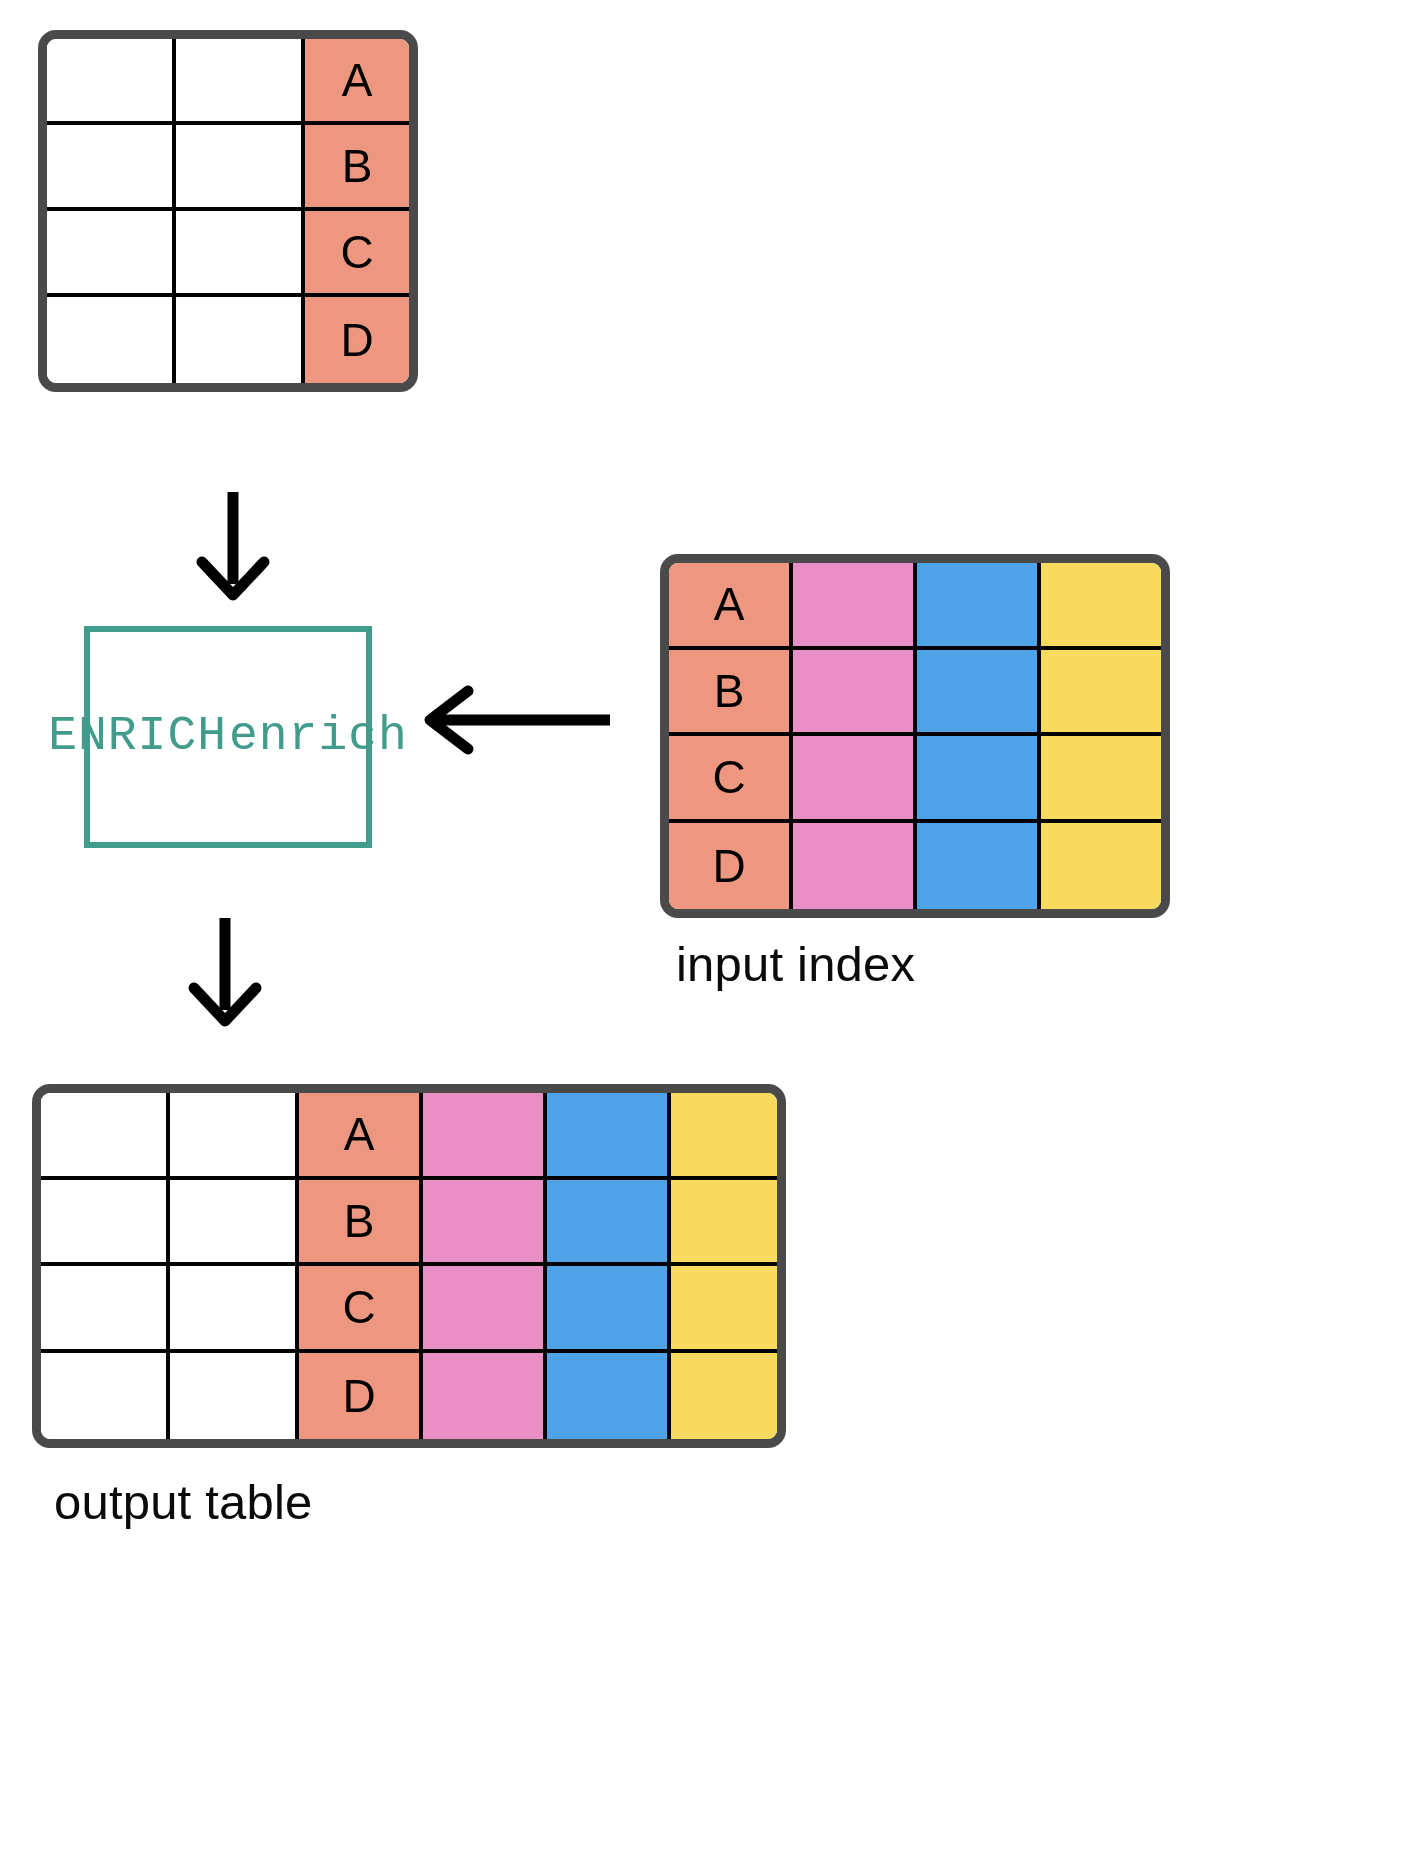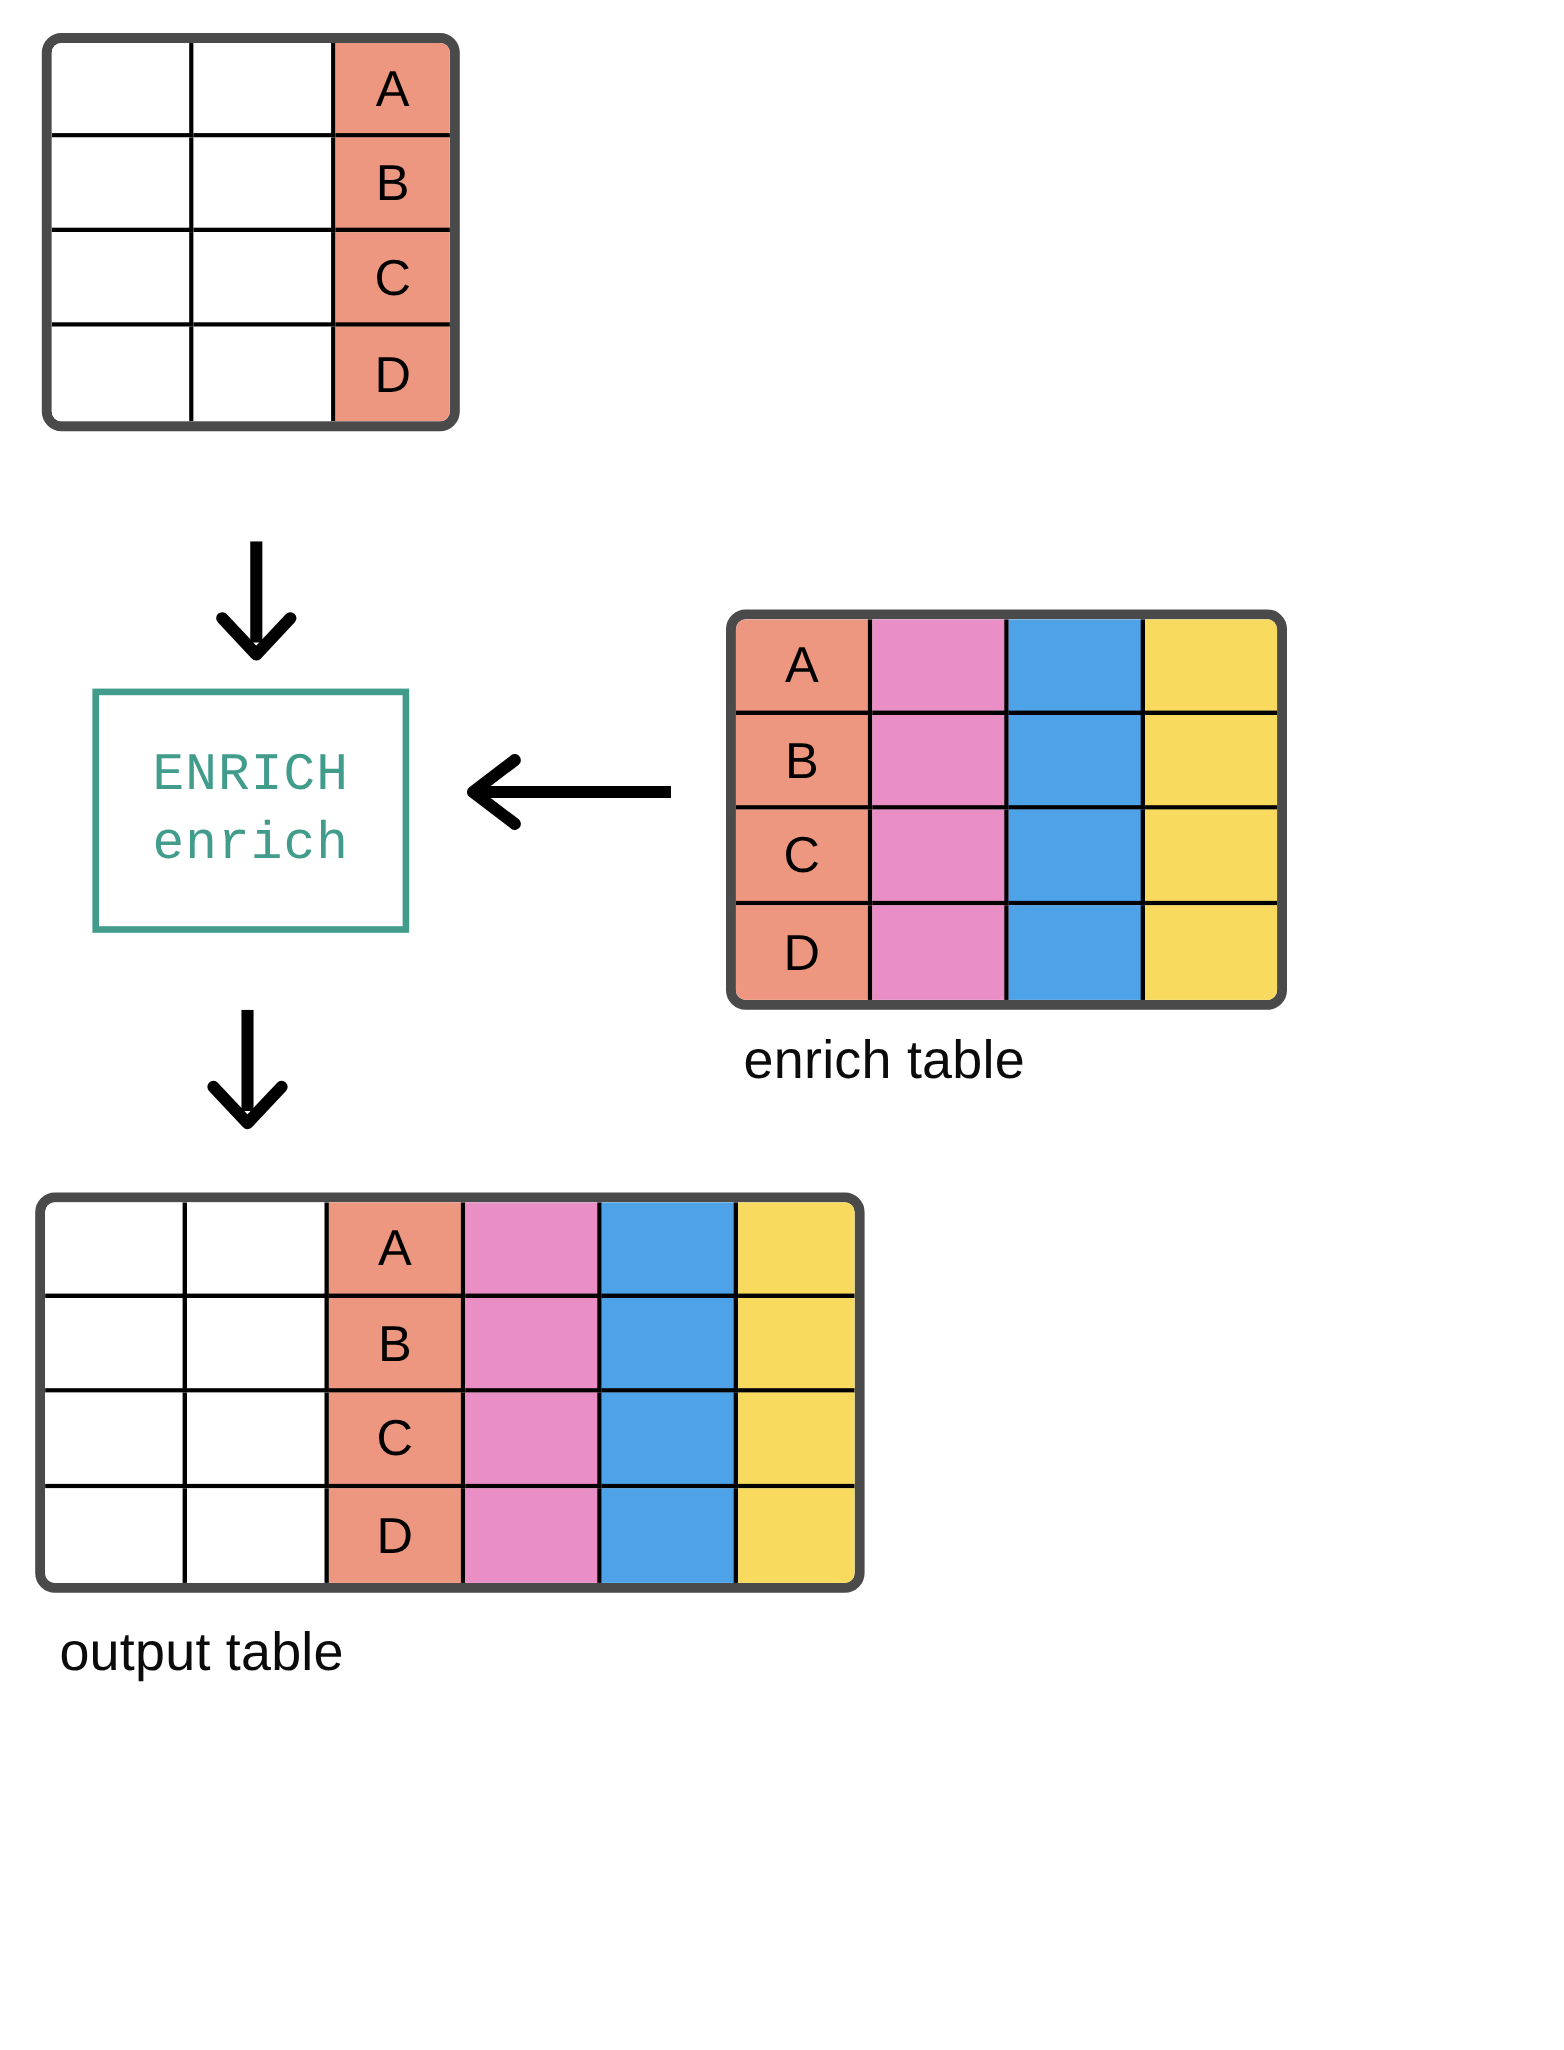--- a/index.html
+++ b/index.html
@@ -45,21 +45,21 @@
     white-space:nowrap;
     font-family:"Liberation Sans", sans-serif;
   }
 
   
   .cmdbox{
     position:absolute;
     box-sizing:border-box;
     border:6px solid #429c8c;
     background:#fff;
-    display:flex;flex-direction:column;
+    display:flex;
     align-items:center;justify-content:center;
     gap:2px;
   }
   .cmdline{
     color:#429c8c;
     font-family:"Liberation Mono", monospace;
     font-size:48px;
     line-height:1.28;
     letter-spacing:1px;
     white-space:nowrap;
@@ -142,21 +142,21 @@
         <div class="tcell" style="background: rgb(77, 162, 232); width: 124px;"></div>
         <div class="tcell" style="background: rgb(247, 218, 94); width: 120px;"></div>
       </div>
       <div class="trow">
         <div class="tcell" style="background: rgb(238, 151, 128); width: 124px;">D</div>
         <div class="tcell" style="background: rgb(233, 143, 198); width: 124px;"></div>
         <div class="tcell" style="background: rgb(77, 162, 232); width: 124px;"></div>
         <div class="tcell" style="background: rgb(247, 218, 94); width: 120px;"></div>
       </div>
     </div>
-  <div class="caption" style="left:676px;top:936px;">enrich table</div>
+  <div class="caption" style="left:676px;top:936px;">input index</div>
 
   <div class="tbl" id="output-table" style="left:32px;top:1084px;width:754px;height:364px;">
       <div class="trow">
         <div class="tcell" style="background: rgb(255, 255, 255); width: 129px;"></div>
         <div class="tcell" style="background: rgb(255, 255, 255); width: 129px;"></div>
         <div class="tcell" style="background: rgb(238, 151, 128); width: 124px;">A</div>
         <div class="tcell" style="background: rgb(233, 143, 198); width: 124px;"></div>
         <div class="tcell" style="background: rgb(77, 162, 232); width: 124px;"></div>
         <div class="tcell" style="background: rgb(247, 218, 94); width: 106px;"></div>
       </div>

